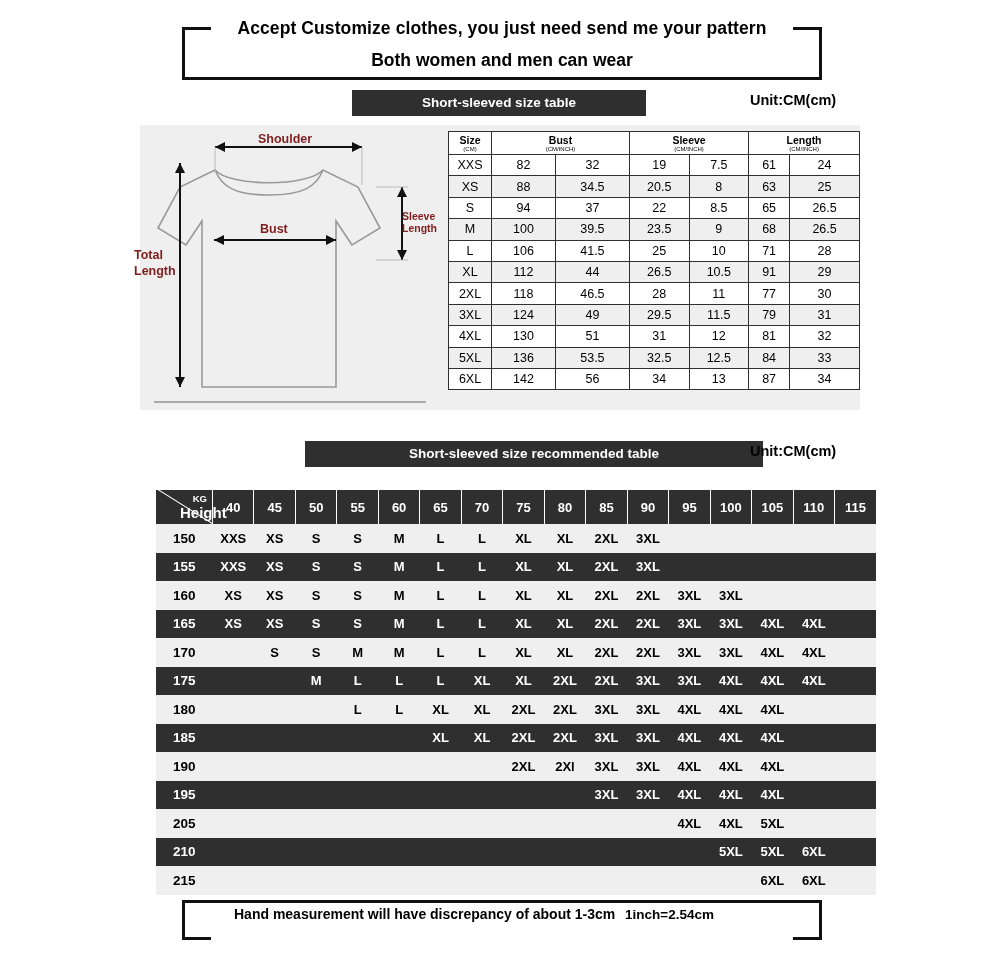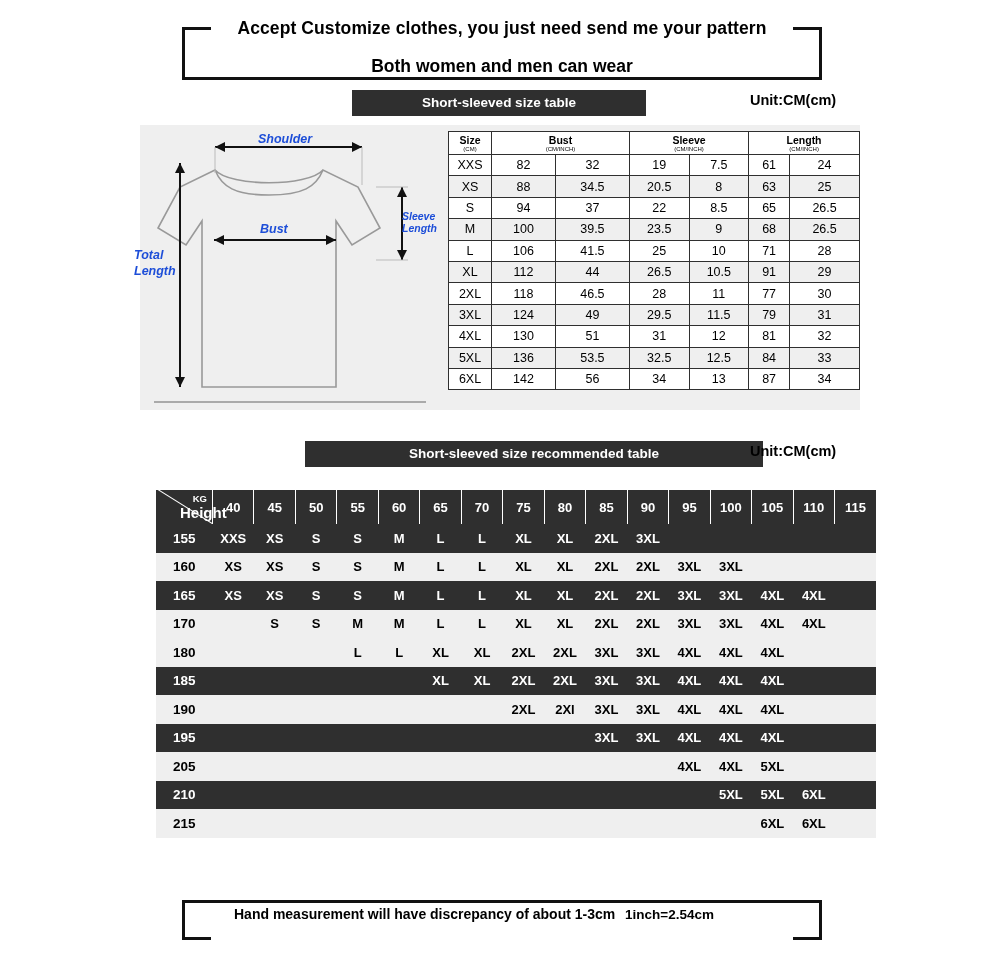--- a/index.html
+++ b/index.html
@@ -26,21 +26,21 @@
   }
   .header-line1 {
     font-size: 17.5px;
     font-weight: bold;
     letter-spacing: .1px;
     white-space: nowrap;
   }
   .header-line2 {
     font-size: 17.5px;
     font-weight: bold;
-    margin-top: 17px;
+    margin-top: 11px;
   }
   .header-bracket {
     position: absolute;
     left: 182px;
     top: 27px;
     width: 640px;
     height: 53px;
     border-left: 3px solid #111;
     border-right: 3px solid #111;
     border-bottom: 3px solid #111;
@@ -89,25 +89,24 @@
   
   .diagram {
     position: absolute;
     left: 140px;
     top: 125px;
     width: 300px;
     height: 285px;
   }
   .lbl {
     position: absolute;
-    color: #1d4ed8;
+    color: #7f1d1d;
     font-size: 12.5px;
     font-weight: bold;
     white-space: nowrap;
-    font-style: italic;
   }
 
   
   .size-table {
     position: absolute;
     left: 448px;
     top: 131px;
     width: 412px;
     border-collapse: collapse;
     font-size: 12.5px;
@@ -459,20 +458,39 @@
         <th>85</th>
         <th>90</th>
         <th>95</th>
         <th>100</th>
         <th>105</th>
         <th>110</th>
         <th>115</th>
       </tr>
     </thead>
     <tbody>
+      <tr class="light">
+        <td class="rowhead">150</td>
+        <td>XXS</td>
+        <td>XS</td>
+        <td>S</td>
+        <td>S</td>
+        <td>M</td>
+        <td>L</td>
+        <td>L</td>
+        <td>XL</td>
+        <td>XL</td>
+        <td>2XL</td>
+        <td>3XL</td>
+        <td></td>
+        <td></td>
+        <td></td>
+        <td></td>
+        <td></td>
+      </tr>
       <tr class="dark">
         <td class="rowhead">155</td>
         <td>XXS</td>
         <td>XS</td>
         <td>S</td>
         <td>S</td>
         <td>M</td>
         <td>L</td>
         <td>L</td>
         <td>XL</td>
@@ -535,20 +553,39 @@
         <td>XL</td>
         <td>XL</td>
         <td>2XL</td>
         <td>2XL</td>
         <td>3XL</td>
         <td>3XL</td>
         <td>4XL</td>
         <td>4XL</td>
         <td></td>
       </tr>
+      <tr class="dark">
+        <td class="rowhead">175</td>
+        <td></td>
+        <td></td>
+        <td>M</td>
+        <td>L</td>
+        <td>L</td>
+        <td>L</td>
+        <td>XL</td>
+        <td>XL</td>
+        <td>2XL</td>
+        <td>2XL</td>
+        <td>3XL</td>
+        <td>3XL</td>
+        <td>4XL</td>
+        <td>4XL</td>
+        <td>4XL</td>
+        <td></td>
+      </tr>
       <tr class="light">
         <td class="rowhead">180</td>
         <td></td>
         <td></td>
         <td></td>
         <td>L</td>
         <td>L</td>
         <td>XL</td>
         <td>XL</td>
         <td>2XL</td>

